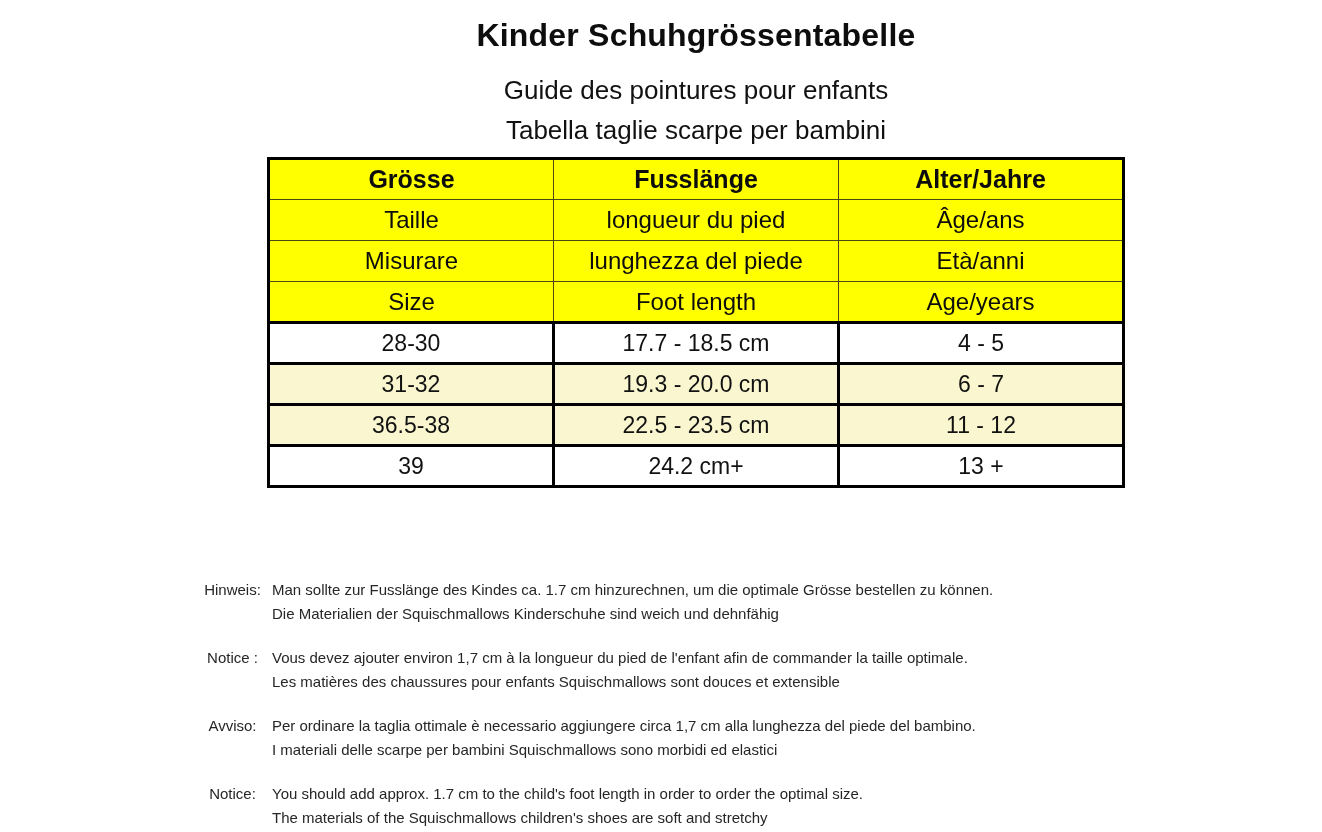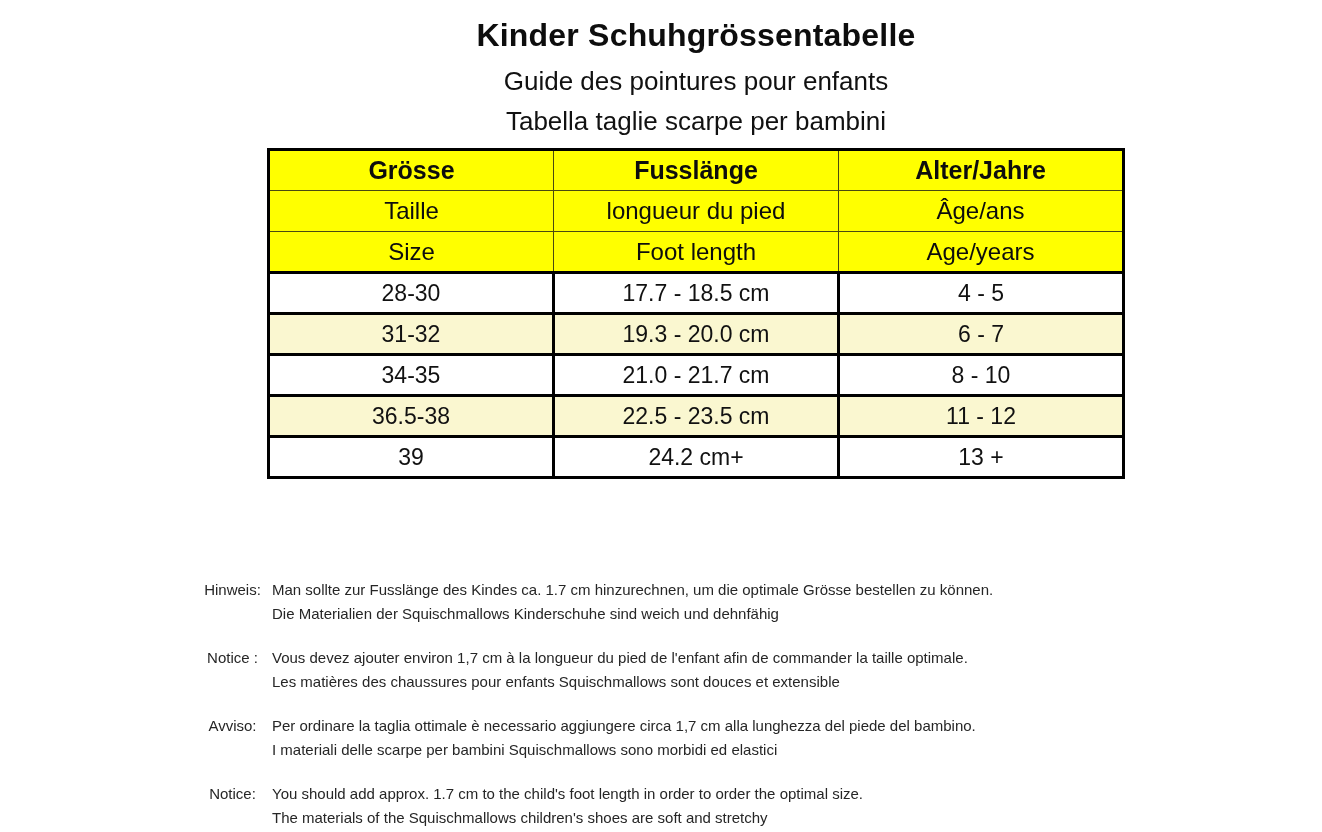--- a/index.html
+++ b/index.html
@@ -26,21 +26,21 @@
   }
   .page-title {
     margin: 0;
     padding-top: 16px;
     font-size: 32px;
     font-weight: bold;
     line-height: 38px;
     letter-spacing: 0.2px;
     color: #0d0d0d;
   }
-  .subtitles { margin-top: 7px; }
+  .subtitles { margin-top: 16px; }
   .subtitle {
     font-size: 26px;
     font-weight: 400;
     line-height: 40px;
     color: #111111;
   }
 
   
   table.size-chart {
     margin-top: 7px;
@@ -124,41 +124,41 @@
         <td>Grösse</td>
         <td>Fusslänge</td>
         <td>Alter/Jahre</td>
       </tr>
       <tr>
         <td>Taille</td>
         <td>longueur du pied</td>
         <td>Âge/ans</td>
       </tr>
       <tr>
+        <td>Misurare</td>
+        <td>lunghezza del piede</td>
+        <td>Età/anni</td>
+      </tr>
+      <tr>
         <td>Size</td>
         <td>Foot length</td>
         <td>Age/years</td>
       </tr>
     </thead>
     <tbody>
       <tr>
         <td>28-30</td>
         <td>17.7 - 18.5 cm</td>
         <td>4 - 5</td>
       </tr>
       <tr class="row-alt">
         <td>31-32</td>
         <td>19.3 - 20.0 cm</td>
         <td>6 - 7</td>
       </tr>
-      <tr>
-        <td>34-35</td>
-        <td>21.0 - 21.7 cm</td>
-        <td>8 - 10</td>
-      </tr>
       <tr class="row-alt">
         <td>36.5-38</td>
         <td>22.5 - 23.5 cm</td>
         <td>11 - 12</td>
       </tr>
       <tr>
         <td>39</td>
         <td>24.2 cm+</td>
         <td>13 +</td>
       </tr>

